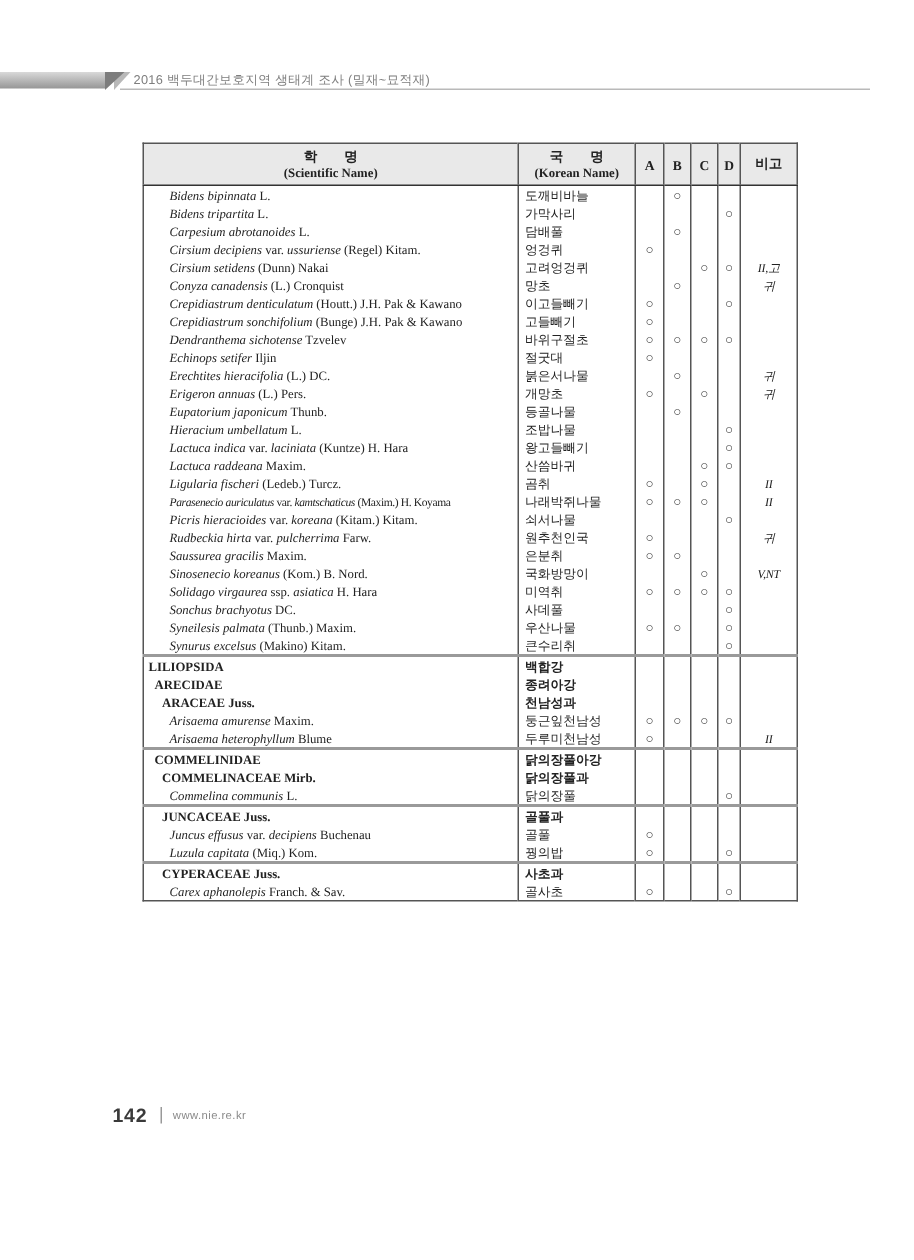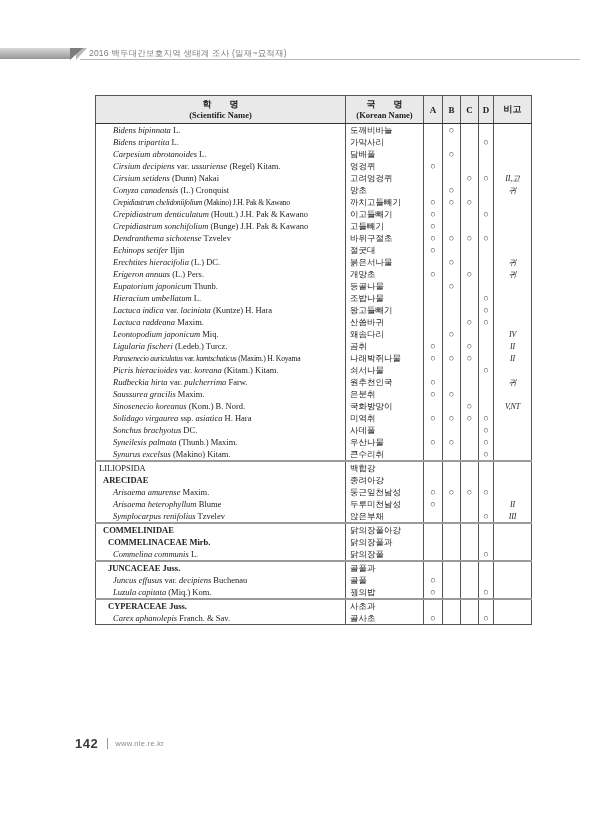--- a/index.html
+++ b/index.html
@@ -32,26 +32,26 @@
   thead .h-en{font-size:8.5px;line-height:11px;font-weight:bold;}
   thead th.h-col{font-size:9px;}
   tbody td{height:12px;line-height:11px;padding:0;border-left:1px solid #555;
            vertical-align:middle;overflow:hidden;white-space:nowrap;}
   tbody td:first-child{border-left:none;}
   tr.section-top td{border-top:2px solid #9a9a9a;}
   td.sci{text-align:left;}
   td.sci.species{padding-left:17px;}
   td.sci.family{padding-left:12px;font-weight:bold;}
   td.sci.subclass{padding-left:7px;font-weight:bold;}
-  td.sci.class{padding-left:3px;font-weight:normal;}
+  td.sci.class{padding-left:3px;font-weight:bold;}
   td.sci .it{font-style:italic;}
   td.sci .ro{font-style:normal;}
   td.sci.tight{font-size:7.7px;letter-spacing:-0.25px;}
   td.kor{padding-left:4px;font-size:8.5px;}
-  td.kor.b{font-weight:normal;margin-left:43px;}
+  td.kor.b{font-weight:bold;margin-left:43px;}
   td.mark{text-align:center;font-size:9px;color:#3d3d3d;}
   td.note{text-align:center;font-size:8px;color:#222;letter-spacing:-0.2px;font-style:italic;}
 
   
   .footer{position:absolute;left:75px;top:736px;display:flex;align-items:center;
           font-family:"Liberation Sans",sans-serif;}
   .page-num{font-size:13px;font-weight:bold;color:#3a3a3a;letter-spacing:.5px;}
   .foot-sep{width:1px;height:11px;background:#999;margin:0 7px 0 9px;}
   .foot-url{font-size:7.5px;color:#8a8a8a;letter-spacing:.3px;}
 </style>
@@ -144,29 +144,20 @@
         <tr>
           <td class="sci species"><span class="it">Conyza canadensis</span> <span class="ro">(L.) Cronquist</span></td>
           <td class="kor">망초</td>
           <td class="mark"></td>
           <td class="mark"><span>○</span></td>
           <td class="mark"></td>
           <td class="mark"></td>
           <td class="note">귀</td>
         </tr>
         <tr>
-          <td class="sci species tight"><span class="it">Crepidiastrum chelidoniifolium</span> <span class="ro">(Makino) J.H. Pak &amp; Kawano</span></td>
-          <td class="kor">까치고들빼기</td>
-          <td class="mark"><span>○</span></td>
-          <td class="mark"><span>○</span></td>
-          <td class="mark"><span>○</span></td>
-          <td class="mark"></td>
-          <td class="note"></td>
-        </tr>
-        <tr>
           <td class="sci species"><span class="it">Crepidiastrum denticulatum</span> <span class="ro">(Houtt.) J.H. Pak &amp; Kawano</span></td>
           <td class="kor">이고들빼기</td>
           <td class="mark"><span>○</span></td>
           <td class="mark"></td>
           <td class="mark"></td>
           <td class="mark"><span>○</span></td>
           <td class="note"></td>
         </tr>
         <tr>
           <td class="sci species"><span class="it">Crepidiastrum sonchifolium</span> <span class="ro">(Bunge) J.H. Pak &amp; Kawano</span></td>
@@ -241,29 +232,20 @@
           <td class="note"></td>
         </tr>
         <tr>
           <td class="sci species"><span class="it">Lactuca raddeana</span> <span class="ro">Maxim.</span></td>
           <td class="kor">산씀바귀</td>
           <td class="mark"></td>
           <td class="mark"></td>
           <td class="mark"><span>○</span></td>
           <td class="mark"><span>○</span></td>
           <td class="note"></td>
-        </tr>
-        <tr>
-          <td class="sci species"><span class="it">Leontopodium japonicum</span> <span class="ro">Miq.</span></td>
-          <td class="kor">왜솜다리</td>
-          <td class="mark"></td>
-          <td class="mark"><span>○</span></td>
-          <td class="mark"></td>
-          <td class="mark"></td>
-          <td class="note">IV</td>
         </tr>
         <tr>
           <td class="sci species"><span class="it">Ligularia fischeri</span> <span class="ro">(Ledeb.) Turcz.</span></td>
           <td class="kor">곰취</td>
           <td class="mark"><span>○</span></td>
           <td class="mark"></td>
           <td class="mark"><span>○</span></td>
           <td class="mark"></td>
           <td class="note">II</td>
         </tr>
@@ -360,45 +342,45 @@
         <tr>
           <td class="sci subclass"><span class="ro">ARECIDAE</span></td>
           <td class="kor b">종려아강</td>
           <td class="mark"></td>
           <td class="mark"></td>
           <td class="mark"></td>
           <td class="mark"></td>
           <td class="note"></td>
         </tr>
         <tr>
+          <td class="sci family"><span class="ro">ARACEAE Juss.</span></td>
+          <td class="kor b">천남성과</td>
+          <td class="mark"></td>
+          <td class="mark"></td>
+          <td class="mark"></td>
+          <td class="mark"></td>
+          <td class="note"></td>
+        </tr>
+        <tr>
           <td class="sci species"><span class="it">Arisaema amurense</span> <span class="ro">Maxim.</span></td>
           <td class="kor">둥근잎천남성</td>
           <td class="mark"><span>○</span></td>
           <td class="mark"><span>○</span></td>
           <td class="mark"><span>○</span></td>
           <td class="mark"><span>○</span></td>
           <td class="note"></td>
         </tr>
         <tr>
           <td class="sci species"><span class="it">Arisaema heterophyllum</span> <span class="ro">Blume</span></td>
           <td class="kor">두루미천남성</td>
           <td class="mark"><span>○</span></td>
           <td class="mark"></td>
           <td class="mark"></td>
           <td class="mark"></td>
           <td class="note">II</td>
-        </tr>
-        <tr>
-          <td class="sci species"><span class="it">Symplocarpus renifolius</span> <span class="ro">Tzvelev</span></td>
-          <td class="kor">앉은부채</td>
-          <td class="mark"></td>
-          <td class="mark"></td>
-          <td class="mark"></td>
-          <td class="mark"><span>○</span></td>
-          <td class="note">III</td>
         </tr>
         <tr class="section-top">
           <td class="sci subclass"><span class="ro">COMMELINIDAE</span></td>
           <td class="kor b">닭의장풀아강</td>
           <td class="mark"></td>
           <td class="mark"></td>
           <td class="mark"></td>
           <td class="mark"></td>
           <td class="note"></td>
         </tr>

